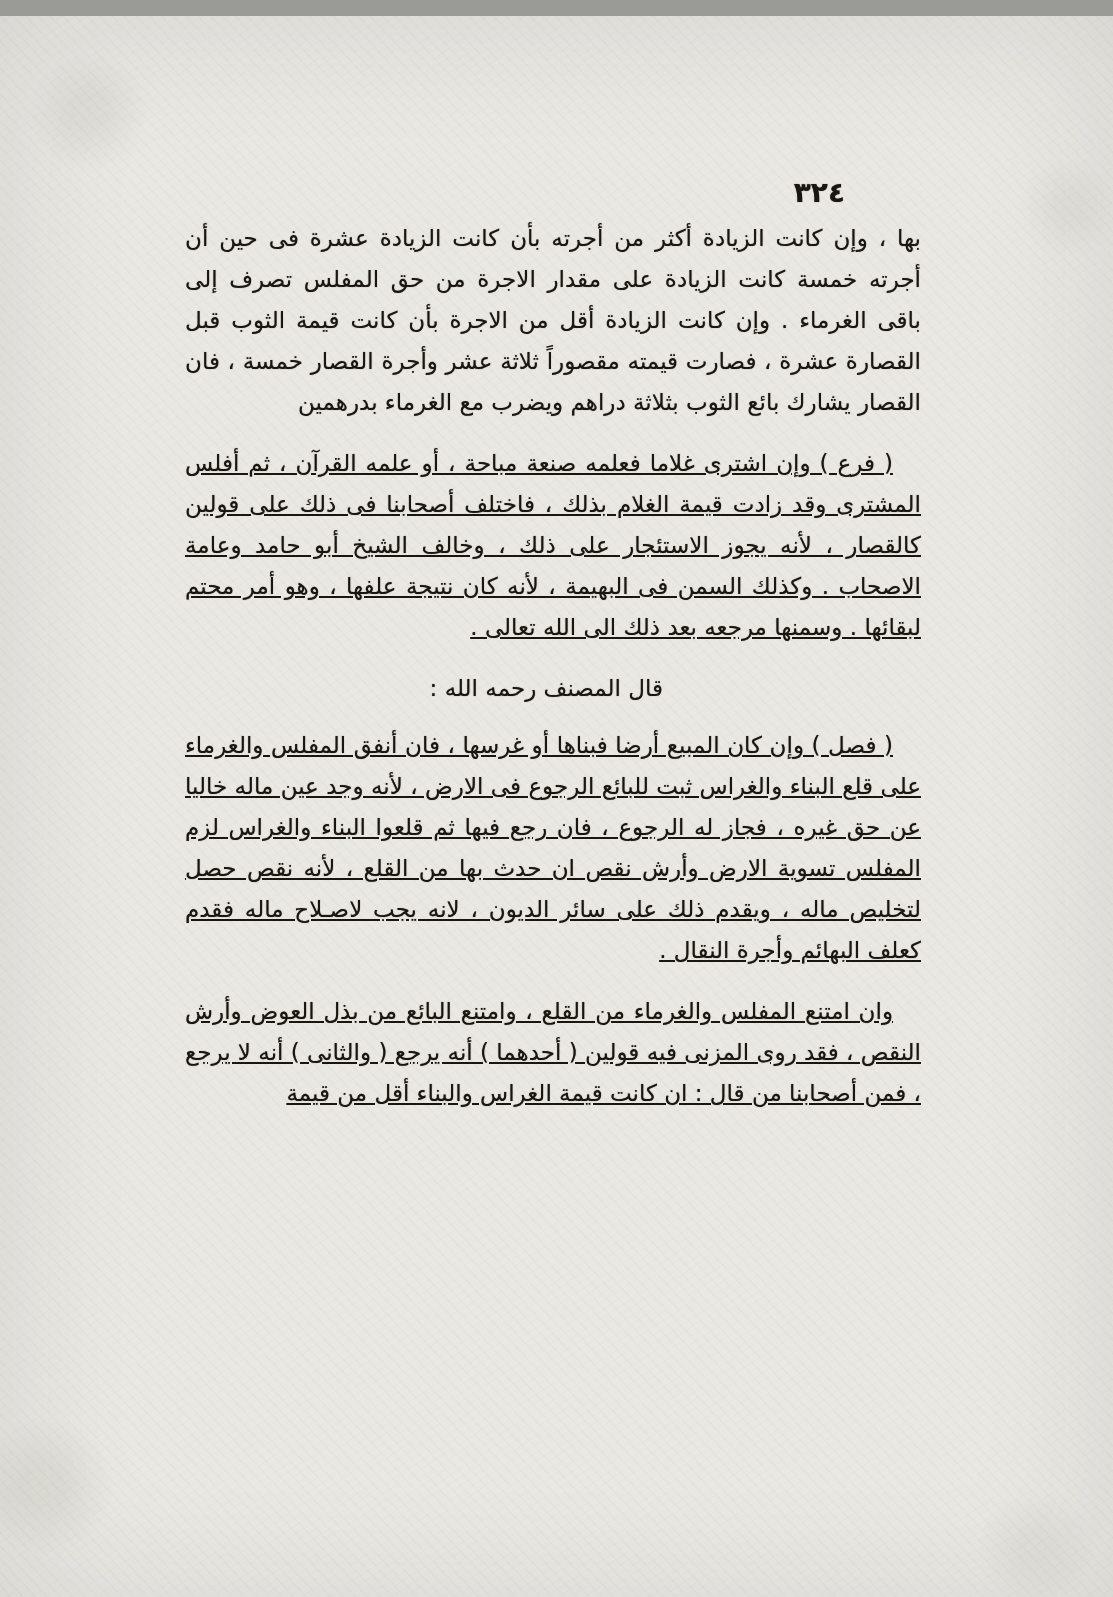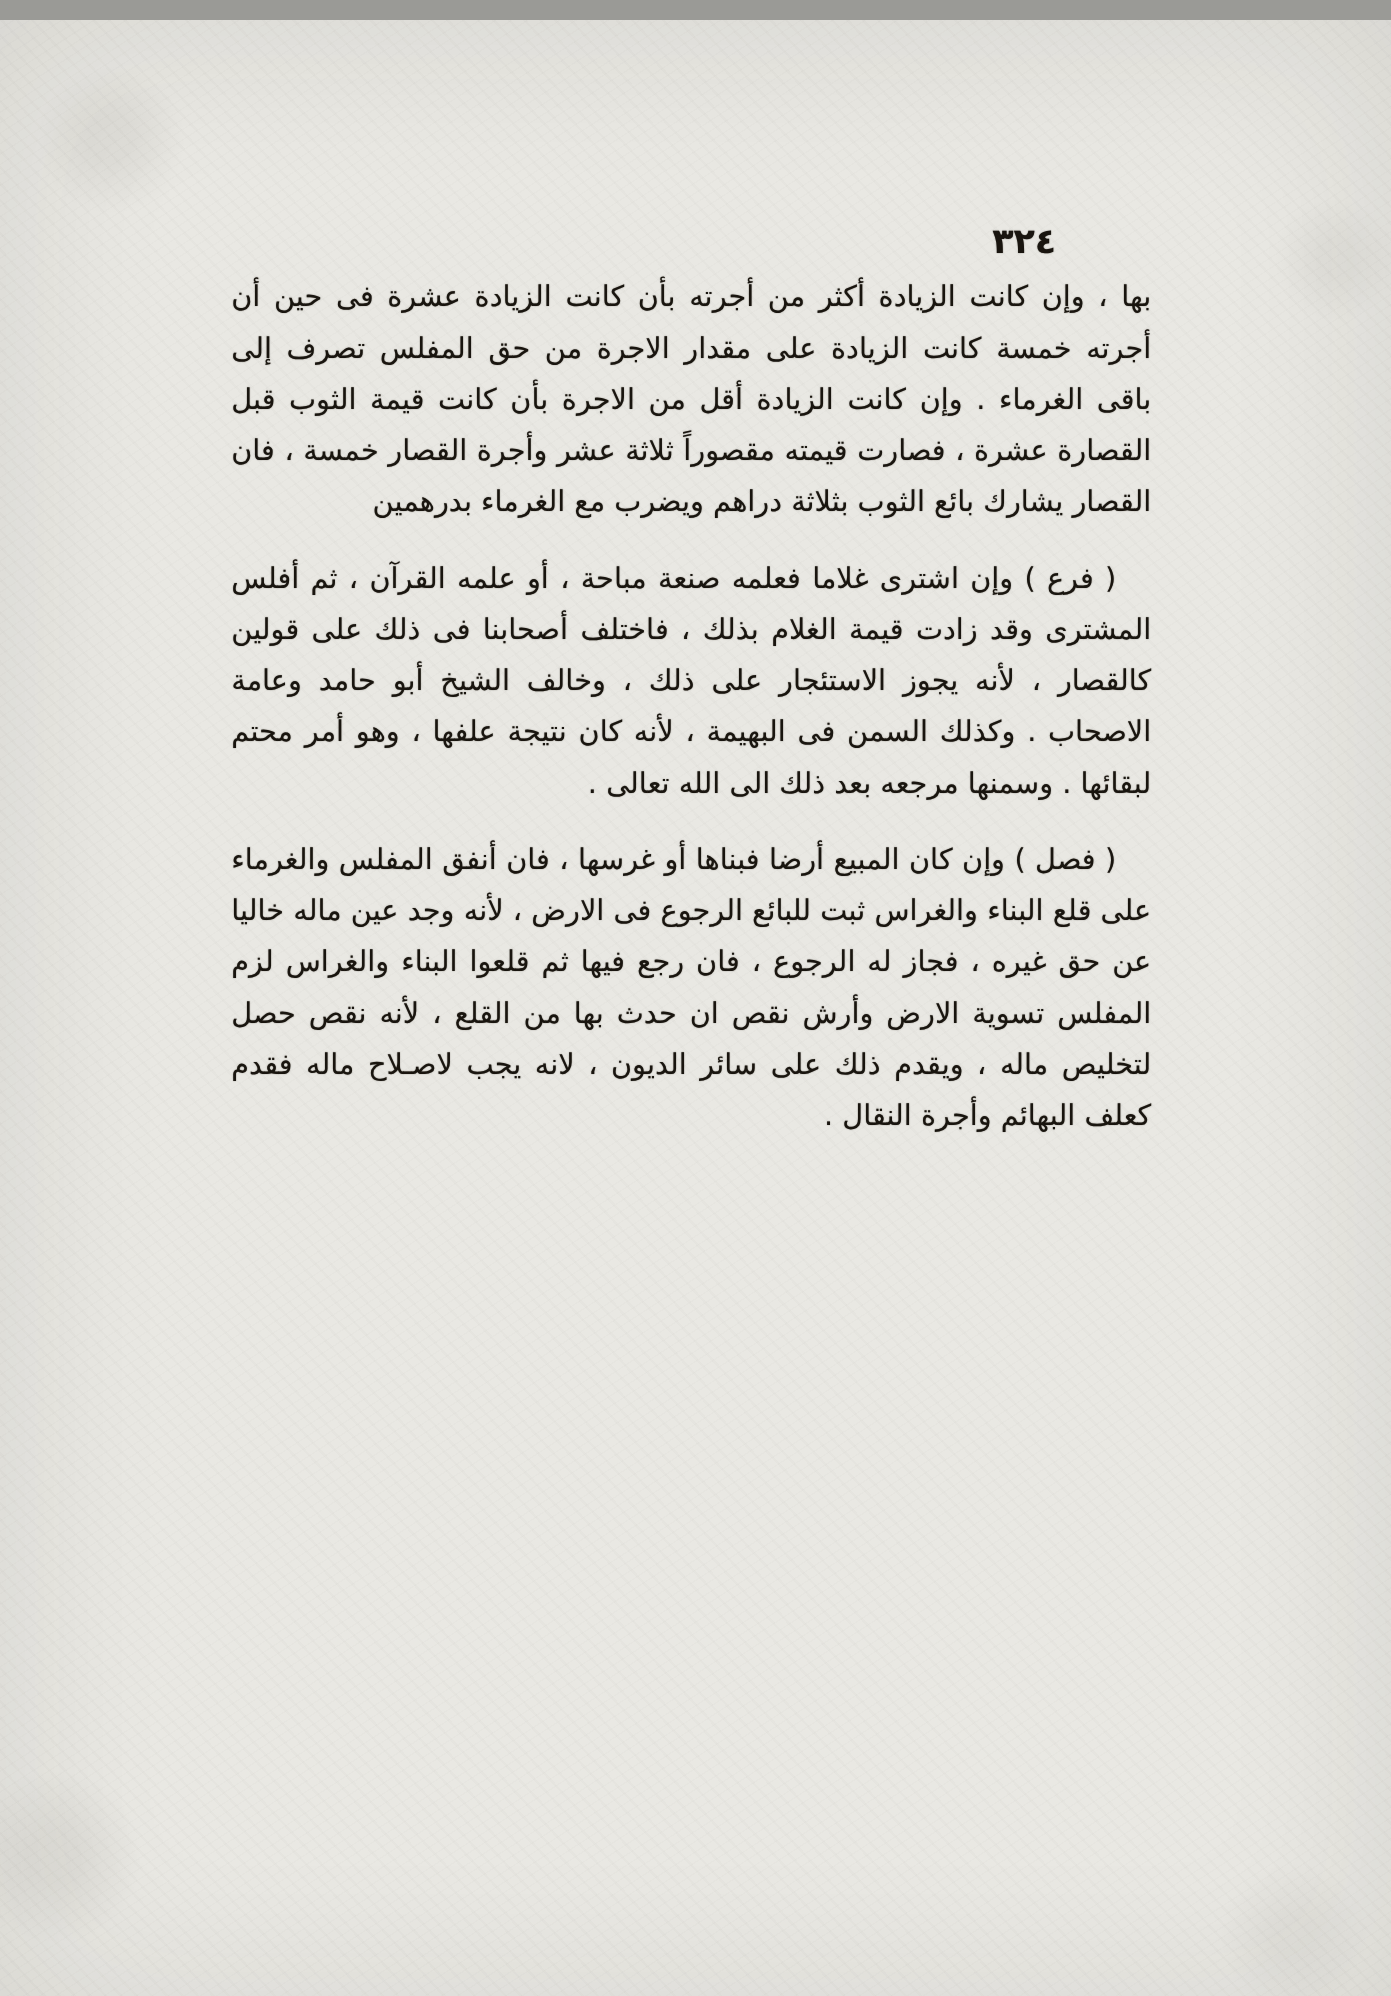--- a/index.html
+++ b/index.html
@@ -43,39 +43,42 @@
     text-align: justify;
     font-size: 23px;
     line-height: 41px;
     text-shadow: 0 0 1px rgba(25,18,8,0.55);
   }
   .text-block p {
     margin: 0 0 20px 0;
   }
   .para.indent {
     text-indent: 28px;
+    text-decoration: underline;
   }
   .author-line {
     text-indent: 258px;
     margin: 10px 0 16px 0 !important;
   }
 </style>
 </head>
 <body>
 
 <div class="page">
 
   <div class="page-number">٣٢٤</div>
 
   <div class="text-block">
 
     <p class="para">بها ، وإن كانت الزيادة أكثر من أجرته بأن كانت الزيادة عشرة فى حين أن أجرته خمسة كانت الزيادة على مقدار الاجرة من حق المفلس تصرف إلى باقى الغرماء . وإن كانت الزيادة أقل من الاجرة بأن كانت قيمة الثوب قبل القصارة عشرة ، فصارت قيمته مقصوراً ثلاثة عشر وأجرة القصار خمسة ، فان القصار يشارك بائع الثوب بثلاثة دراهم ويضرب مع الغرماء بدرهمين</p>
 
     <p class="para indent">( فرع ) وإن اشترى غلاما فعلمه صنعة مباحة ، أو علمه القرآن ، ثم أفلس المشترى وقد زادت قيمة الغلام بذلك ، فاختلف أصحابنا فى ذلك على قولين كالقصار ، لأنه يجوز الاستئجار على ذلك ، وخالف الشيخ أبو حامد وعامة الاصحاب . وكذلك السمن فى البهيمة ، لأنه كان نتيجة علفها ، وهو أمر محتم لبقائها . وسمنها مرجعه بعد ذلك الى الله تعالى .</p>
 
+    <p class="author-line">قال المصنف رحمه الله :</p>
 
     <p class="para indent">( فصل ) وإن كان المبيع أرضا فبناها أو غرسها ، فان أنفق المفلس والغرماء على قلع البناء والغراس ثبت للبائع الرجوع فى الارض ، لأنه وجد عين ماله خاليا عن حق غيره ، فجاز له الرجوع ، فان رجع فيها ثم قلعوا البناء والغراس لزم المفلس تسوية الارض وأرش نقص ان حدث بها من القلع ، لأنه نقص حصل لتخليص ماله ، ويقدم ذلك على سائر الديون ، لانه يجب لاصـلاح ماله فقدم كعلف البهائم وأجرة النقال .</p>
 
 
+    <p class="para indent">وان امتنع المفلس والغرماء من القلع ، وامتنع البائع من بذل العوض وأرش النقص ، فقد روى المزنى فيه قولين ( أحدهما ) أنه يرجع ( والثانى ) أنه لا يرجع ، فمن أصحابنا من قال : ان كانت قيمة الغراس والبناء أقل من قيمة</p>
 
   </div>
 
 </div>
 
 </body></html>

